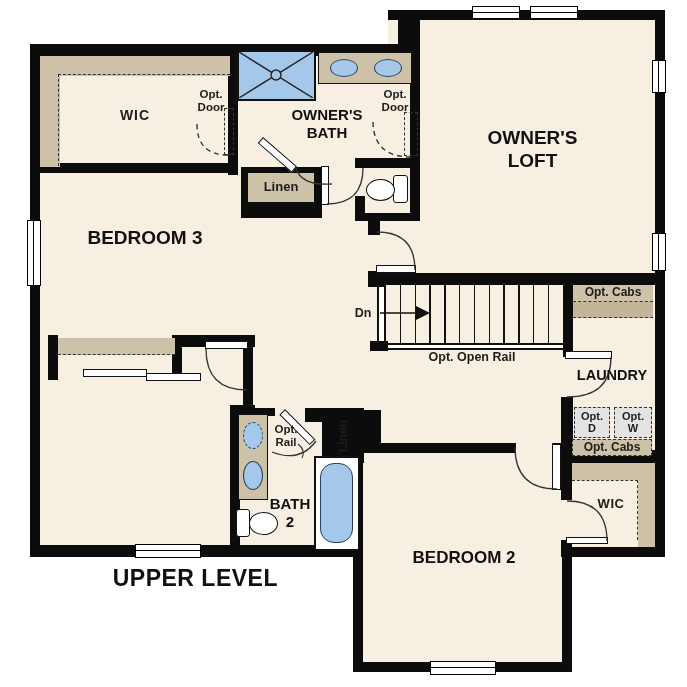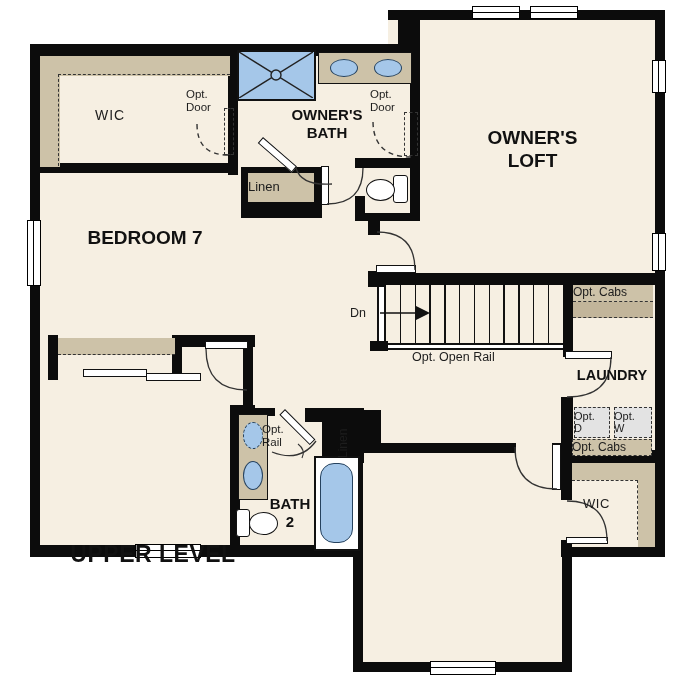--- a/index.html
+++ b/index.html
@@ -4,21 +4,21 @@
 <style>
   html,body{margin:0;padding:0;background:#fff;}
   #stage{position:relative;width:687px;height:687px;background:#ffffff;overflow:hidden;
          font-family:"Liberation Sans", sans-serif;}
   .abs{position:absolute;box-sizing:border-box;}
   .floor{background:#f6efe2;}
   .wall{background:#0c0c0c;}
   .tan{background:#cdc2a8;}
   .tand{background:#c2b59a;}
   .lbl{font-weight:bold;color:#111;text-align:center;line-height:1.22;}
-  .sm{font-weight:normal;color:#1d1d1d;text-align:left;line-height:1.12;}
+  .sm{font-weight:bold;color:#1d1d1d;text-align:center;line-height:1.12;}
   .window{background:#fff;border:1.6px solid #000;}
   .winh{background:#fff linear-gradient(#000,#000) center/100% 1.4px no-repeat;}
   .winv{background:#fff linear-gradient(#000,#000) center/1.4px 100% no-repeat;}
   .leaf{background:#fff;border:1.4px solid #111;}
   .dashbox{border:1.5px dashed #333;}
   .oval{border-radius:50%;background:#a5c7e9;border:1.6px solid #26425e;}
   svg{display:block;}
 </style>
 </head>
 <body>
@@ -173,21 +173,21 @@
   </div>
 
   <div class="abs lbl" style="left:455px;top:126px;width:155px;font-size:19px;">
     <div>OWNER'S</div>
     <div>LOFT</div>
   </div>
 
   <div class="abs sm" style="left:248px;top:180px;width:66px;font-size:13px;">Linen</div>
 
   <div class="abs lbl" style="left:50px;top:226px;width:190px;font-size:19px;">
-    <div>BEDROOM 7</div>
+    <div>BEDROOM 3</div>
   </div>
 
   <div class="abs sm" style="left:350px;top:306px;width:26px;font-size:12.5px;">Dn</div>
   <div class="abs sm" style="left:412px;top:350px;width:120px;font-size:12.5px;">Opt. Open Rail</div>
 
   <div class="abs sm" style="left:573px;top:286px;width:80px;font-size:12px;">Opt. Cabs</div>
 
   <div class="abs lbl" style="left:566px;top:367px;width:92px;font-size:14.5px;">LAUNDRY</div>
 
   <div class="abs sm" style="left:574px;top:410px;width:36px;font-size:11px;">
@@ -206,18 +206,19 @@
     <div>Rail</div>
   </div>
 
   <div class="abs sm" style="left:329px;top:414px;width:28px;height:44px;font-size:12px;writing-mode:vertical-rl;transform:rotate(180deg);line-height:28px;">Linen</div>
 
   <div class="abs lbl" style="left:260px;top:495px;width:60px;font-size:15px;">
     <div>BATH</div>
     <div>2</div>
   </div>
 
+  <div class="abs lbl" style="left:388px;top:548px;width:152px;font-size:17px;">BEDROOM 2</div>
 
   <div class="abs sm" style="left:583px;top:497px;width:56px;font-size:13px;letter-spacing:0.5px;">WIC</div>
 
-  <div class="abs lbl" style="left:28px;top:540px;width:250px;font-size:23px;text-align:center;letter-spacing:0.5px;">UPPER LEVEL</div>
+  <div class="abs lbl" style="left:28px;top:564px;width:250px;font-size:23px;text-align:right;letter-spacing:0.5px;">UPPER LEVEL</div>
 
 </div>
 
 </body></html>

